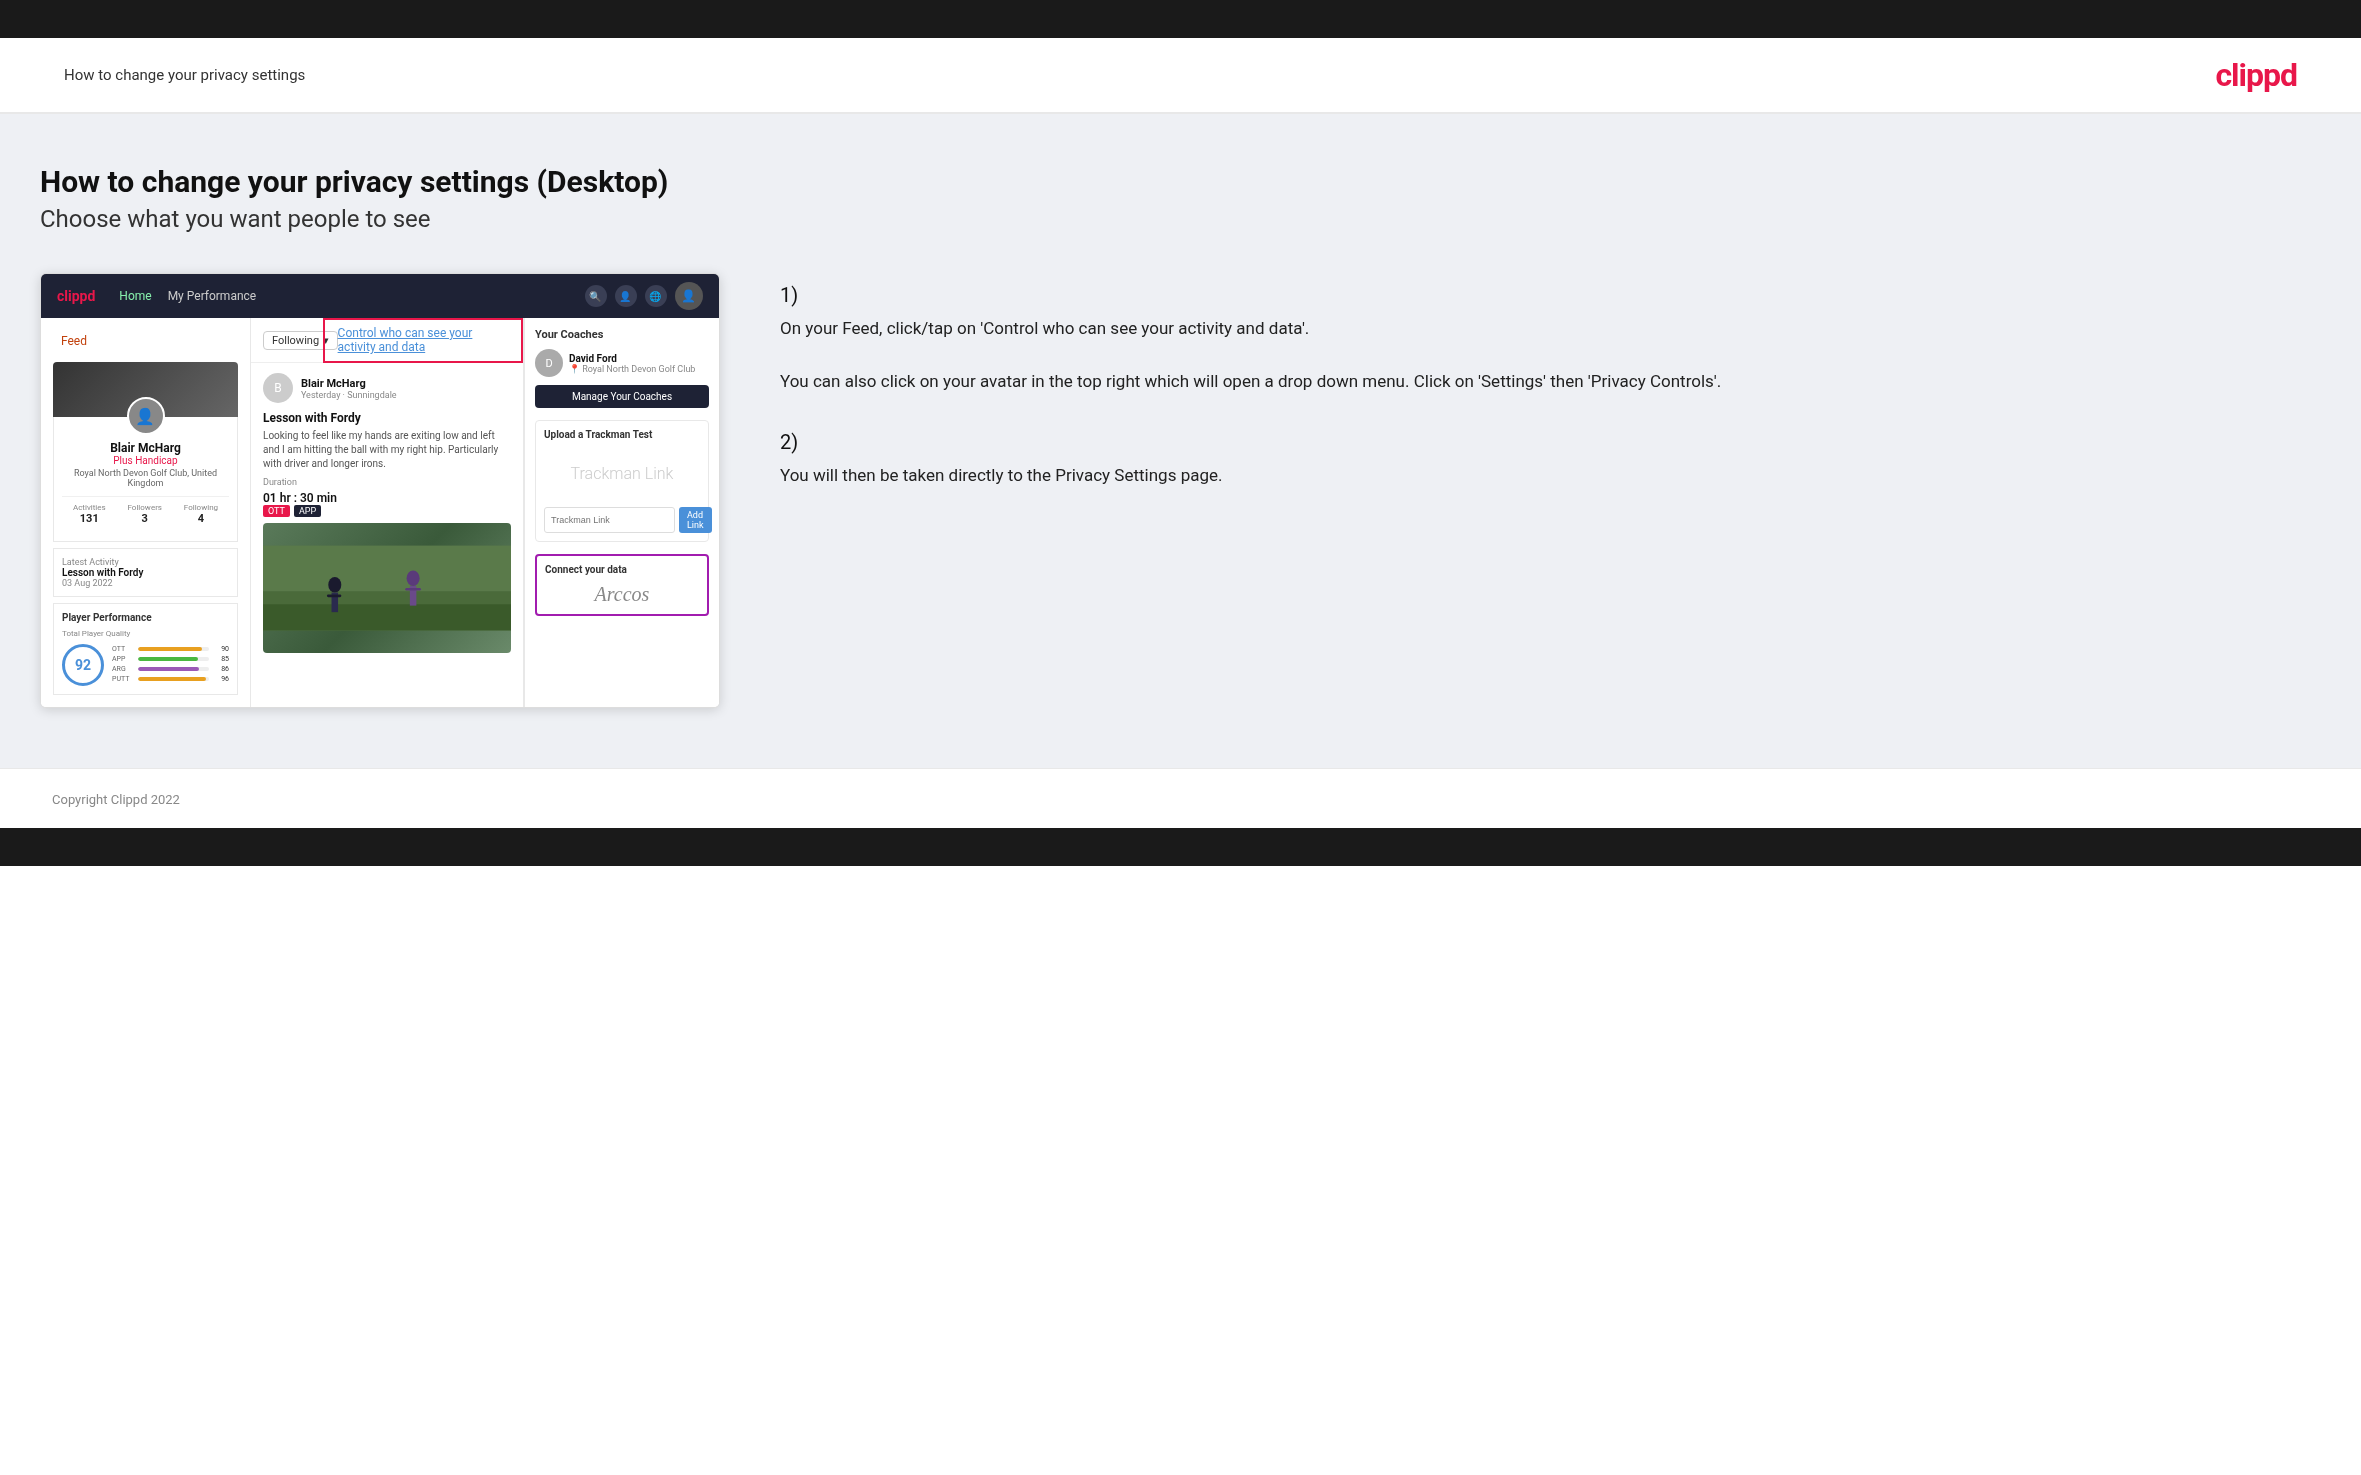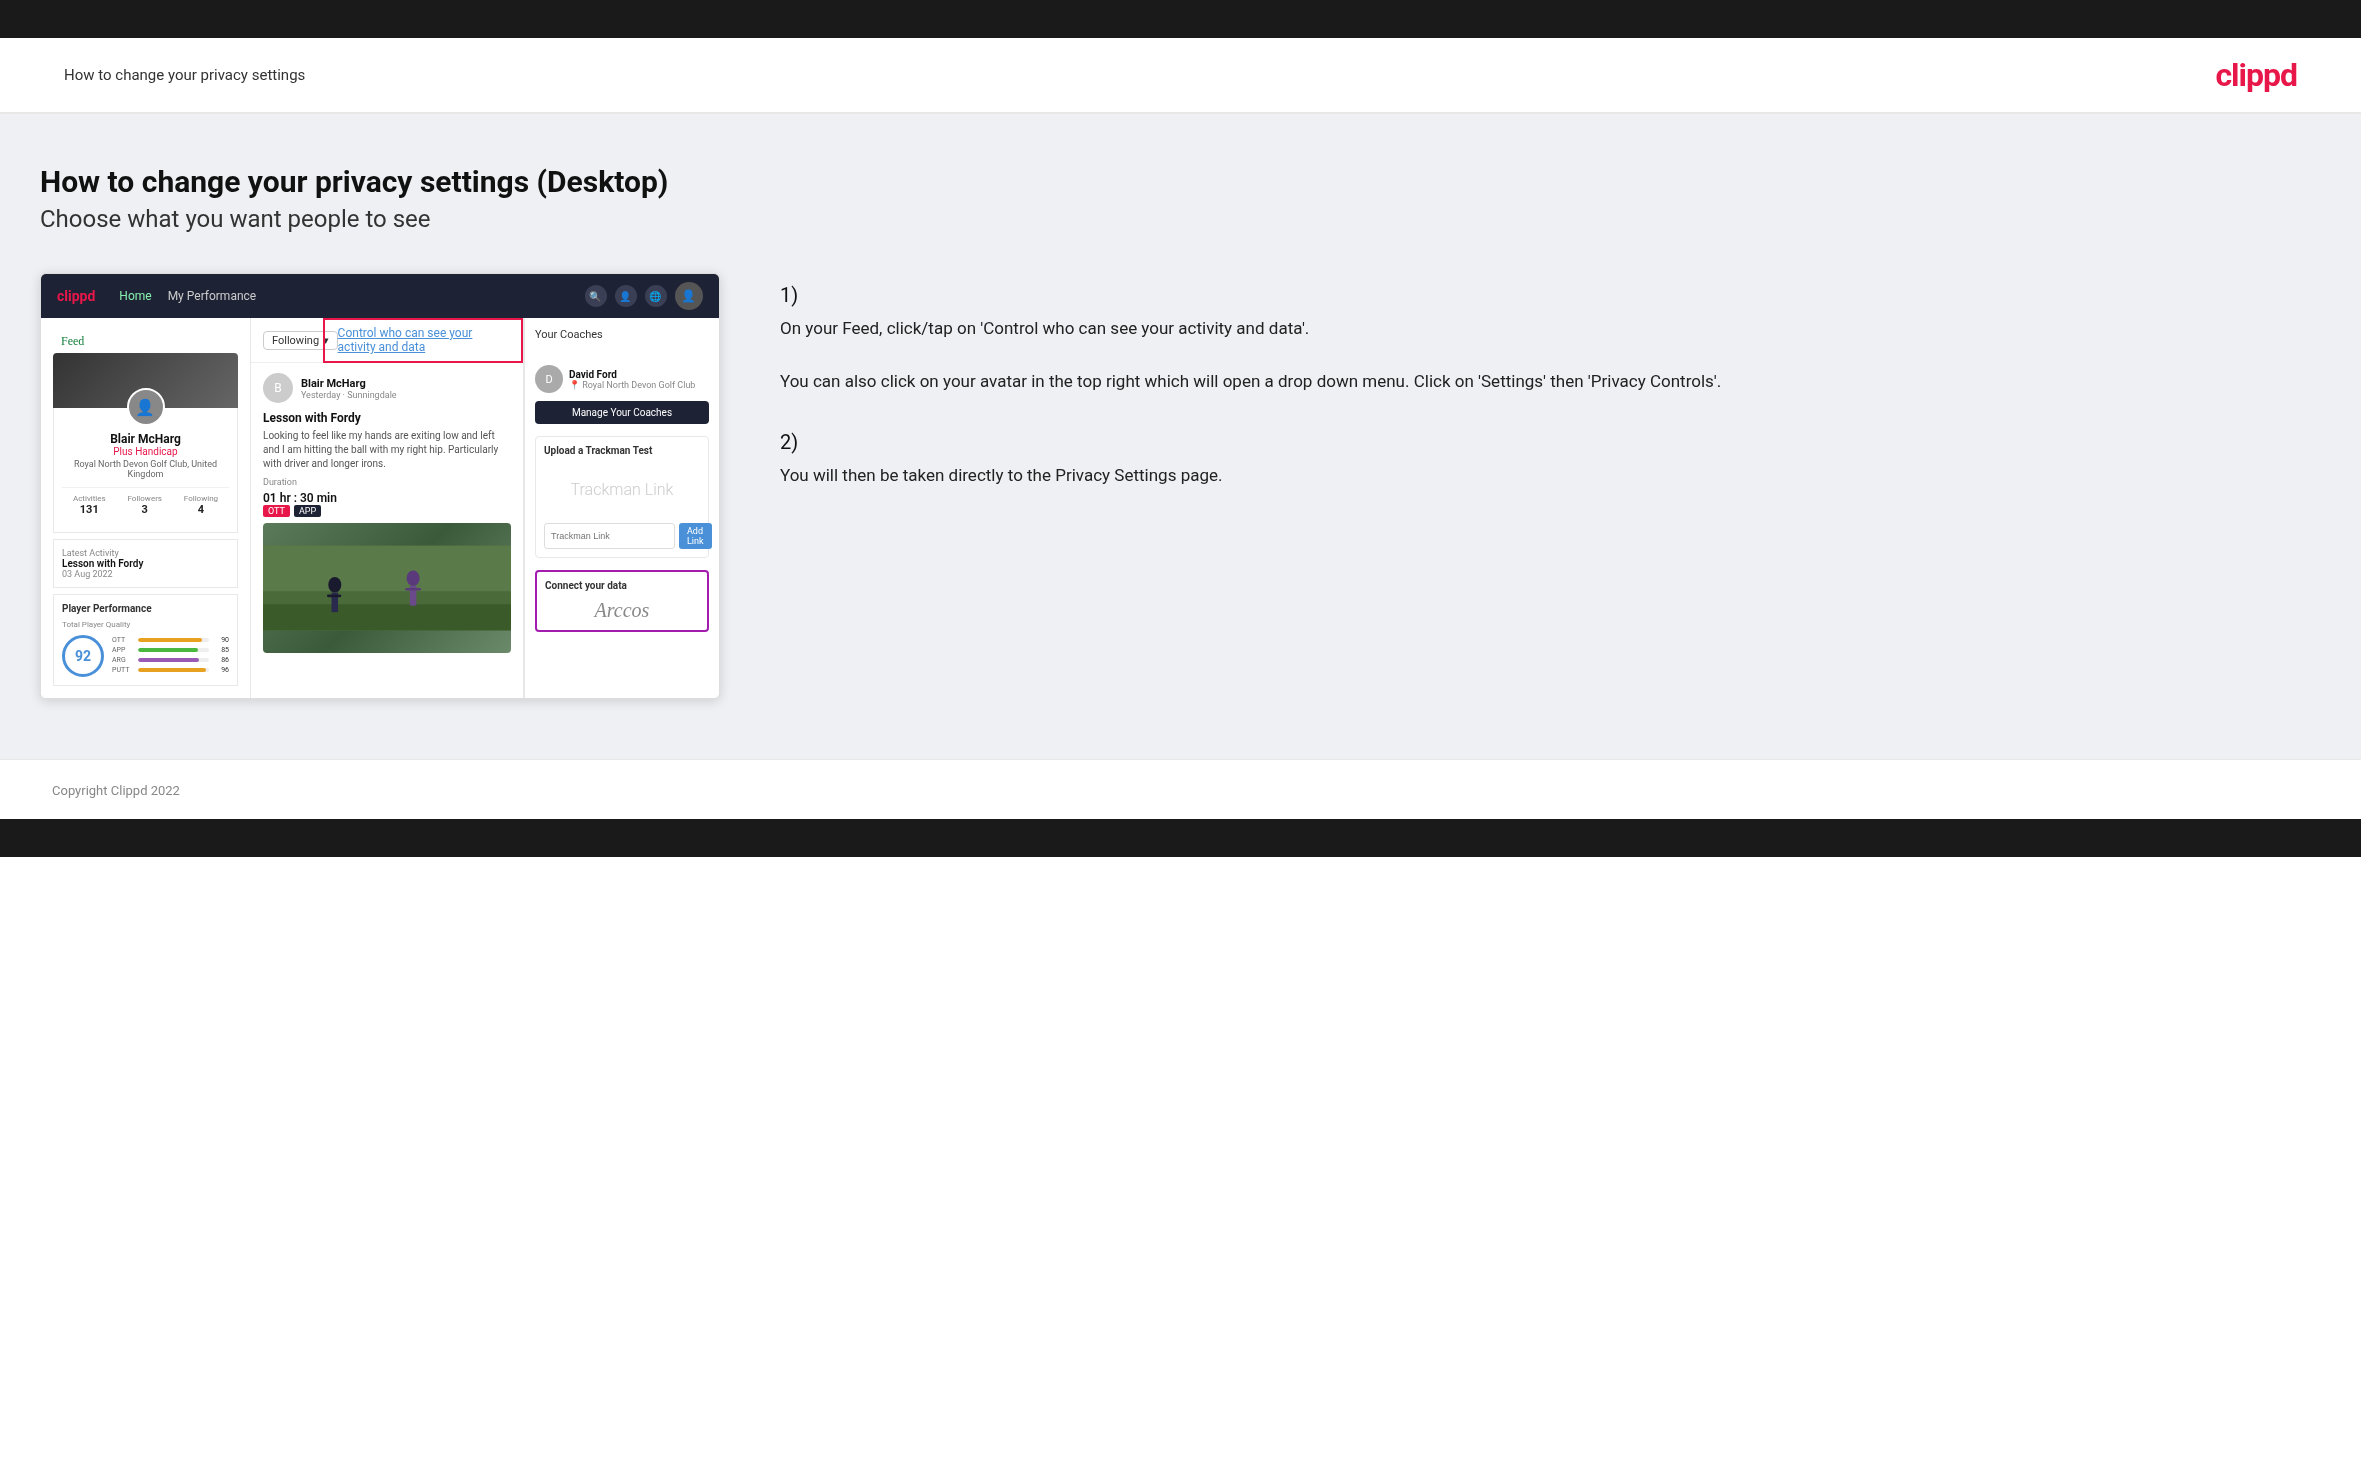--- a/index.html
+++ b/index.html
@@ -137,24 +137,23 @@
     
     .app-sidebar {
       width: 210px;
       flex-shrink: 0;
       border-right: 1px solid #e8e8e8;
       padding: 12px;
       background: #fff;
     }
     .feed-tab {
       font-size: 12px;
-      color: #15803d;
+      color: #c2410c;
       padding: 4px 8px;
-      margin-bottom: 0;
-      font-family: Liberation Serif, serif;
+      margin-bottom: 10px;
     }
     .profile-banner {
       background: linear-gradient(135deg, #333 0%, #666 100%);
       height: 55px;
       border-radius: 4px 4px 0 0;
       position: relative;
     }
     .profile-avatar {
       width: 38px;
       height: 38px;
@@ -416,23 +415,23 @@
       background: #fff;
       padding: 10px;
       border-left: 1px solid #e8e8e8;
     }
 
     .panel-section {
       margin-bottom: 12px;
     }
     .panel-title {
       font-size: 11px;
-      font-weight: 400;
+      font-weight: 700;
       color: #333;
-      margin-bottom: 24px;
+      margin-bottom: 8px;
     }
     .coach-item {
       display: flex;
       align-items: center;
       gap: 6px;
       margin-bottom: 8px;
     }
     .coach-avatar {
       width: 28px;
       height: 28px;

